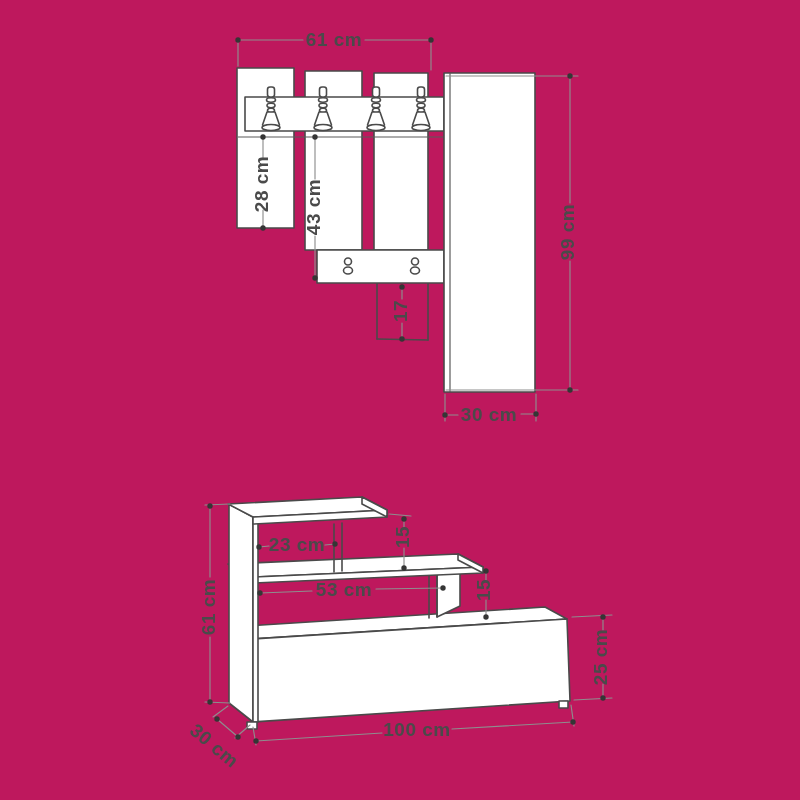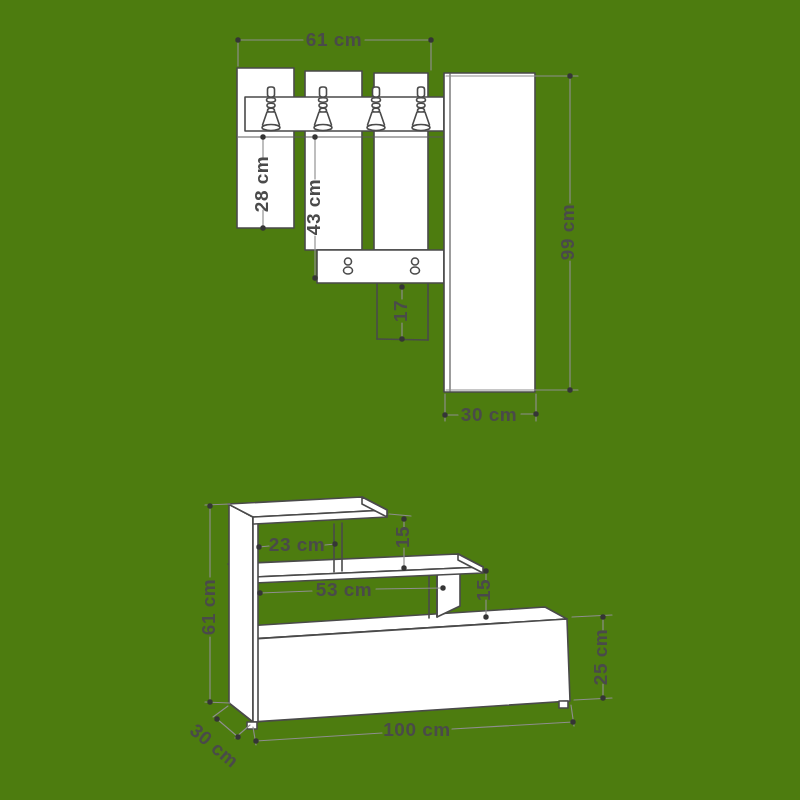--- a/index.html
+++ b/index.html
@@ -1,16 +1,16 @@
 <!DOCTYPE html>
 <html><head>
 <meta charset="utf-8">
 <style>
   html,body{margin:0;padding:0;background:#ffffff;}
-  .page{width:800px;height:800px;background:#4d7c0f;position:relative;overflow:hidden;}
+  .page{width:800px;height:800px;background:#be185d;position:relative;overflow:hidden;}
   svg{display:block;}
   .st{stroke:#4a4a4a;stroke-width:1.6;fill:none;stroke-linejoin:round;stroke-linecap:round;}
   .stf{stroke:#4a4a4a;stroke-width:1.6;fill:#ffffff;stroke-linejoin:round;}
   .thin{stroke:#5a5a5a;stroke-width:1.2;fill:none;}
   .dl{stroke:#8e8e8e;stroke-width:1.15;fill:none;stroke-linecap:round;}
   .dot{fill:#353535;stroke:none;}
   .lbl{font-family:"Liberation Sans",sans-serif;font-size:19px;font-weight:bold;fill:#4a4a4a;letter-spacing:.5px;}
 </style>
 </head>
 <body>

